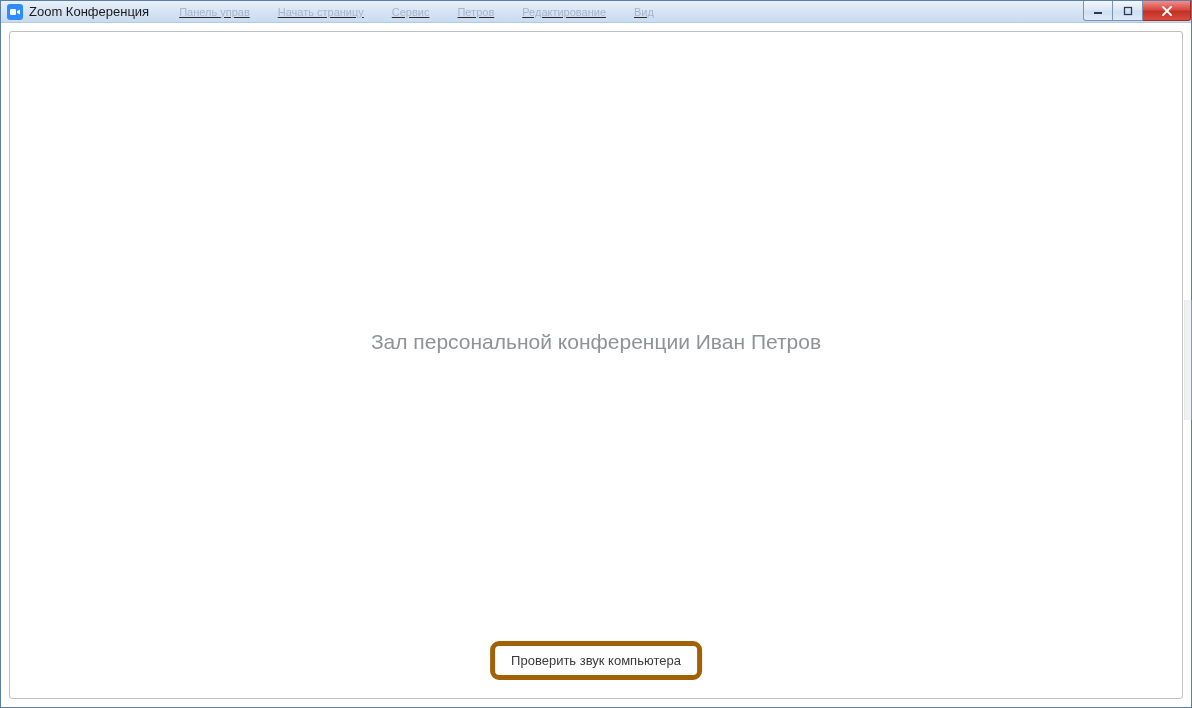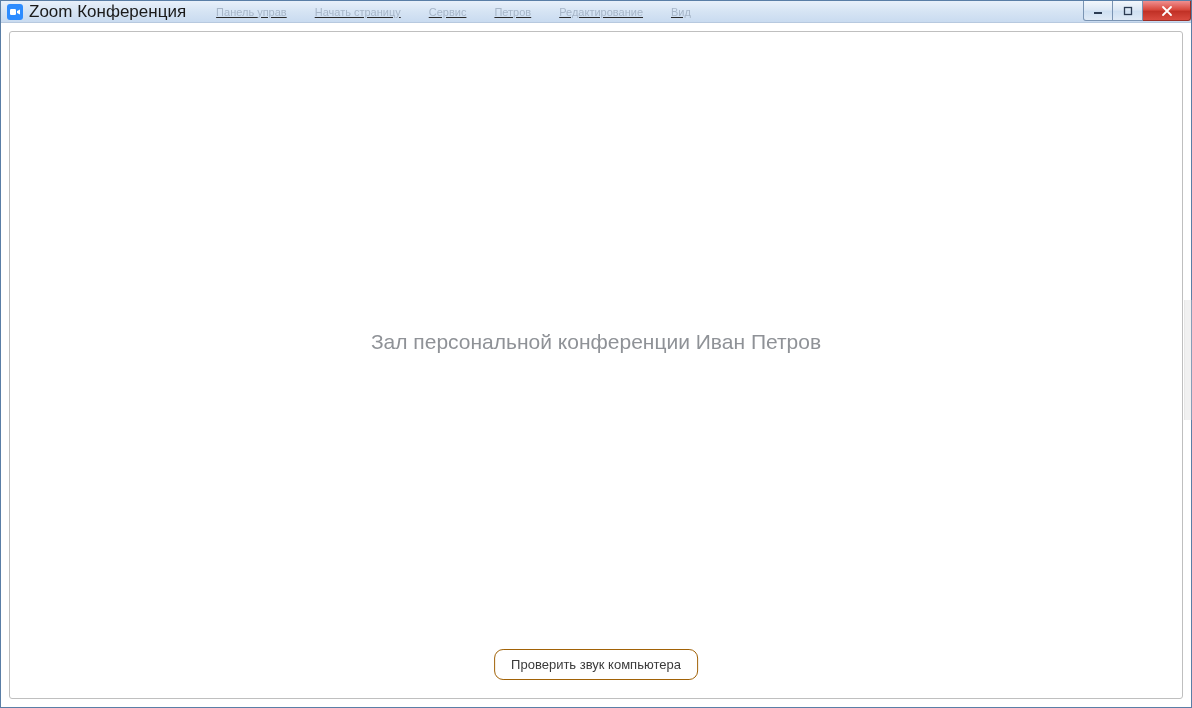--- a/index.html
+++ b/index.html
@@ -37,21 +37,21 @@
     border-radius: 3px;
     display: flex;
     align-items: center;
     justify-content: center;
     margin-right: 6px;
     position: relative;
   }
   .titlebar .app-icon svg { display:block; }
   .titlebar .title-text {
     color: #1a1a1a;
-    font-size: 17px;
+    font-size: 13px;
   }
   .titlebar .menu-ghost {
     display: flex;
     gap: 28px;
     margin-left: 30px;
     text-decoration: underline;
   }
   .titlebar .menu-ghost span {
     color: #a7b6c8;
     font-size: 11px;
@@ -122,21 +122,21 @@
   }
   .test-audio-btn {
     position: absolute;
     bottom: 18px;
     left: 50%;
     transform: translateX(-50%);
     padding: 7px 16px;
     font-size: 13px;
     color: #3a3a3a;
     background: #ffffff;
-    border: 1px solid #a16207;
+    border: 5px solid #a16207;
     border-radius: 9px;
     cursor: pointer;
     font-family: inherit;
   }
 
   
   .right-edge-scroll {
     position: absolute;
     right: 0;
     top: 300px;

